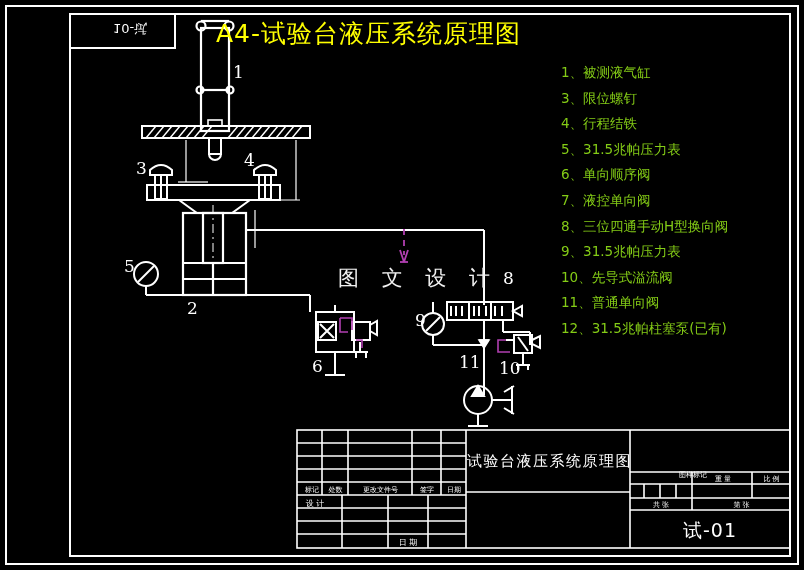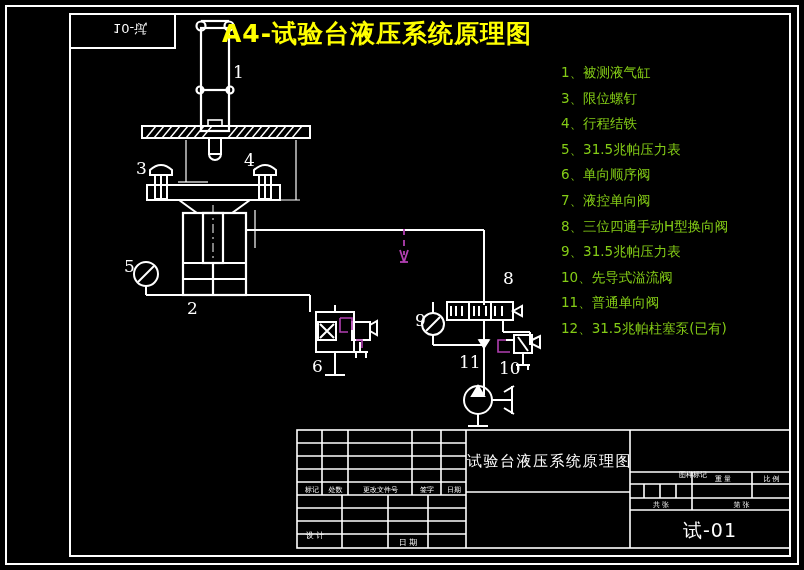--- a/index.html
+++ b/index.html
@@ -31,24 +31,24 @@
     top: 0;
     width: 804px;
     height: 570px;
     pointer-events: none;
   }
   .htm-layer > * { pointer-events: auto; }
 
   
   .main-title {
     position: absolute;
-    left: 222px;
+    left: 216px;
     top: 17px;
     font-size: 25px;
-    font-weight: bold;
+    font-weight: normal;
     color: #ffff00;
     font-family: "DejaVu Sans", "Liberation Sans", sans-serif;
     letter-spacing: 1px;
     white-space: nowrap;
   }
 
   
   .legend {
     position: absolute;
     left: 561px;
@@ -360,39 +360,40 @@
       <div class="legend-item">5、31.5兆帕压力表</div>
       <div class="legend-item">6、单向顺序阀</div>
       <div class="legend-item">7、液控单向阀</div>
       <div class="legend-item">8、三位四通手动H型换向阀</div>
       <div class="legend-item">9、31.5兆帕压力表</div>
       <div class="legend-item">10、先导式溢流阀</div>
       <div class="legend-item">11、普通单向阀</div>
       <div class="legend-item">12、31.5兆帕柱塞泵(已有)</div>
     </div>
 
+    <div class="watermark">图 文 设 计</div>
 
     <div class="callout" style="left:233px; top:62px;">1</div>
     <div class="callout" style="left:136px; top:158px;">3</div>
     <div class="callout" style="left:244px; top:150px;">4</div>
     <div class="callout" style="left:124px; top:256px;">5</div>
     <div class="callout" style="left:187px; top:298px;">2</div>
     <div class="callout" style="left:312px; top:356px;">6</div>
     <div class="callout" style="left:503px; top:268px;">8</div>
     <div class="callout" style="left:415px; top:310px;">9</div>
     <div class="callout" style="left:499px; top:358px;">10</div>
     <div class="callout" style="left:459px; top:352px;">11</div>
 
     <div class="tb-text tb-tiny" style="left:299px; top:485px; width:26px;">标记</div>
     <div class="tb-text tb-tiny" style="left:324px; top:485px; width:23px;">处数</div>
     <div class="tb-text tb-tiny" style="left:350px; top:485px; width:61px;">更改文件号</div>
     <div class="tb-text tb-tiny" style="left:414px; top:485px; width:26px;">签字</div>
     <div class="tb-text tb-tiny" style="left:443px; top:485px; width:22px;">日期</div>
 
-    <div class="tb-text tb-small" style="left:299px; top:498px; width:32px;margin-top:32px;">设 计</div>
+    <div class="tb-text tb-small" style="left:299px; top:498px; width:32px;">设 计</div>
 
     <div class="tb-text tb-small" style="left:389px; top:537px; width:38px;">日 期</div>
 
     <div class="tb-text tb-title" style="left:467px; top:452px; width:162px;">试验台液压系统原理图</div>
 
     <div class="tb-text tb-tiny" style="left:631px; top:470px; width:60px;padding-left:32px;">图样标记</div>
     <div class="tb-text tb-tiny" style="left:694px; top:474px; width:58px;">重 量</div>
     <div class="tb-text tb-tiny" style="left:754px; top:474px; width:35px;">比 例</div>
 
     <div class="tb-text tb-tiny" style="left:631px; top:500px; width:60px;">共  张</div>

